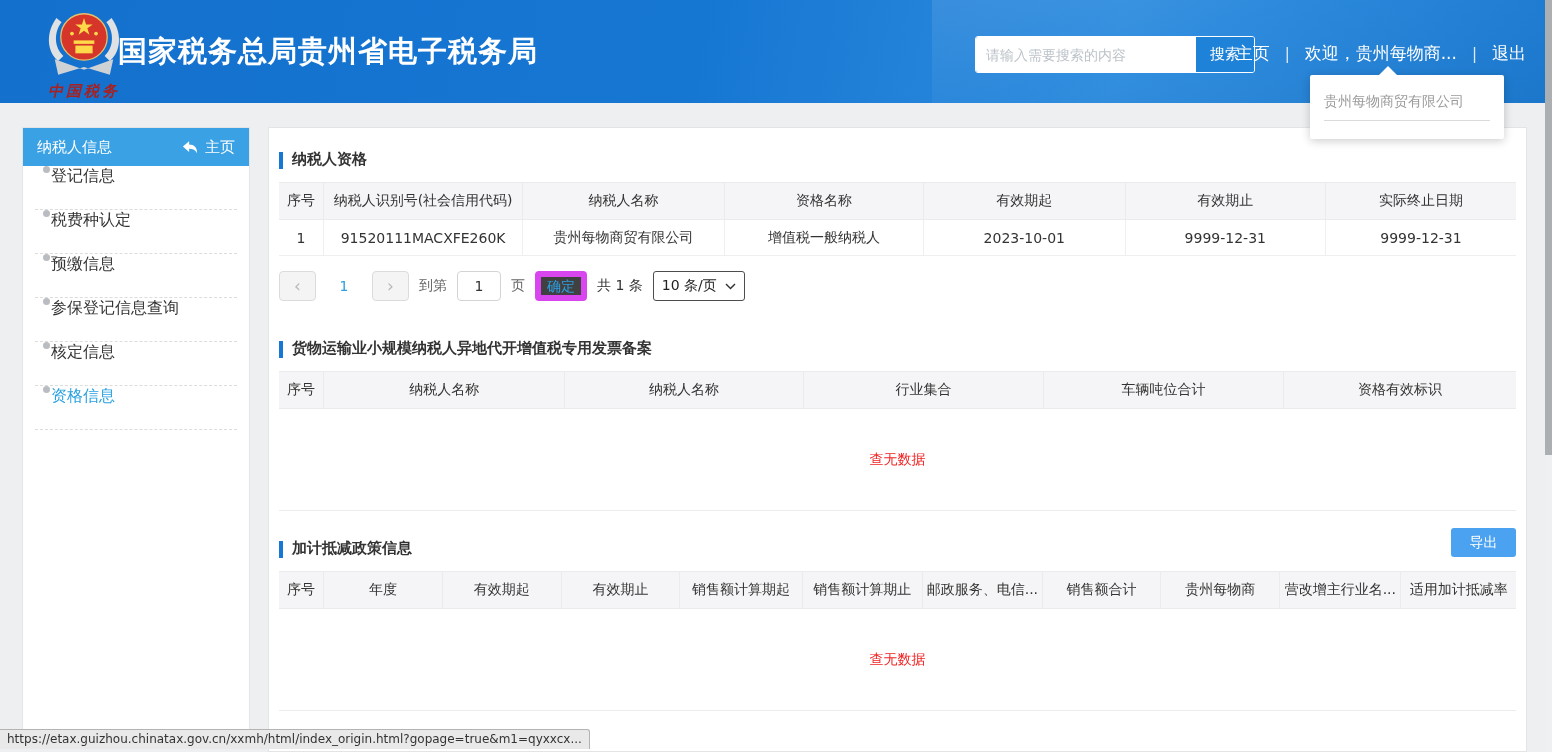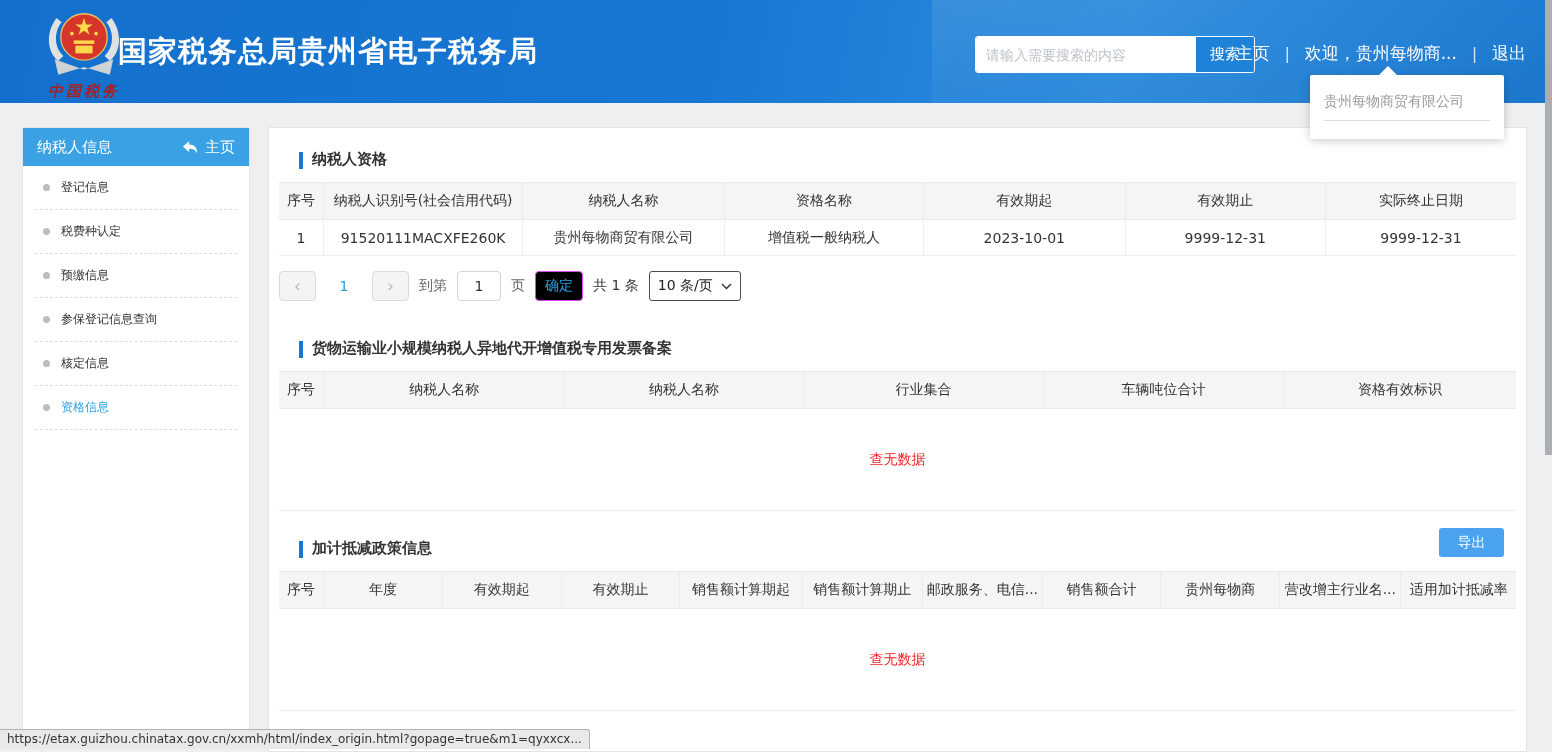--- a/index.html
+++ b/index.html
@@ -36,30 +36,30 @@
   .company-name { margin:18px 14px 0 14px; color:#9b9b9b; font-size:14px; padding-bottom:9px;
     border-bottom:1px solid #dadada; white-space:nowrap; overflow:hidden; }
 
   
   .sidebar { position:absolute; left:22px; top:127px; width:228px; height:608px; background:#fff;
     border:1px solid #e2e4e6; }
   .sidebar-header { height:38px; background:#3aa2e4; color:#fff; display:flex; align-items:center;
     justify-content:space-between; padding:0 14px; font-size:15px; }
   .sb-home { display:flex; align-items:center; gap:7px; cursor:pointer; }
   .sidebar-list { list-style:none; margin:0; padding:0 12px; }
-  .sidebar-list li { height:44px; display:flex; align-items:center; gap:11px; padding-left:8px;
-    border-bottom:1px dashed #dcdcdc; font-size:12px; color:#333; cursor:pointer; }
+  .sidebar-list li { height:44px; display:flex; gap:1px; padding-left:8px;
+    border-bottom:1px dashed #dcdcdc; font-size:16px; color:#333; cursor:pointer; }
   .sidebar-list li .dot { width:7px; height:7px; border-radius:50%; background:#b9bdc1; flex:0 0 auto; }
   .sidebar-list li.active { color:#2aa1e0; }
 
   
   .panel { position:absolute; left:268px; top:127px; width:1259px; height:625px; background:#fff;
     border:1px solid #e2e4e6; padding:0 10px; }
   .sec { position:relative; }
-  .sec-title { display:flex; align-items:flex-end; gap:9px; height:20px;margin-left:20px; }
+  .sec-title { display:flex; align-items:flex-end; gap:9px; height:20px; }
   .sec-title .bar { width:4px; height:17px; background:#1678d4; }
   .sec-title h3 { margin:0; font-size:15px; font-weight:bold; color:#333; }
   .sec1 .sec-title { margin-top:21px; }
   .sec2 { margin-top:36px; }
   .sec3 { margin-top:27px; }
 
   table.data { width:100%; border-collapse:collapse; table-layout:fixed; margin-top:13px; }
   table.data th { background:#f5f5f7; height:37px; font-weight:normal; font-size:14px; color:#333;
     border:1px solid #ebebed; text-align:center; padding:0 4px; overflow:hidden; white-space:nowrap; }
   table.data td { height:36px; font-size:14px; color:#333; border:1px solid #efefef; text-align:center;
@@ -70,28 +70,28 @@
   .empty-body { height:102px; border-bottom:1px solid #ececee; display:flex; align-items:center;
     justify-content:center; font-size:14px; color:#f12222; }
 
   
   .pagination { display:flex; align-items:center; margin-top:14px; height:32px; font-size:14px; color:#666; gap:10px; }
   .pg-btn { width:37px; height:30px; background:#f4f4f5; border:1px solid #dbdbdb; border-radius:4px;
     color:#b9b9b9; font-size:17px; line-height:1; display:flex; align-items:center; justify-content:center; cursor:pointer; }
   .pg-current { width:36px; text-align:center; color:#2a9fe0; cursor:pointer; }
   .pg-input { width:44px; height:30px; border:1px solid #d4d4d4; border-radius:4px; text-align:center;
     font-size:14px; color:#333; outline:none; font-family:"DejaVu Sans","Liberation Sans",sans-serif; }
-  .pg-confirm { min-width:48px; height:30px; background:#000000; border:1px solid #d946ef; border-radius:4px;
+  .pg-confirm { min-width:48px; height:30px; background:#404040; border:6px solid #d946ef; border-radius:4px;
     color:#2a9fe0; font-size:14px; cursor:pointer; font-family:"DejaVu Sans","Liberation Sans",sans-serif; }
   .pg-total { color:#333; }
   .pg-size { height:30px; border:1px solid #4d4d4d; border-radius:3px; display:flex; align-items:center;
     gap:8px; padding:0 8px; color:#222; cursor:pointer; background:#fff; }
 
   
-  .export-btn { position:absolute; right:12px; top:-10px; width:65px; height:29px; background:#4ba2f0;
+  .export-btn { position:absolute; right:0; top:-10px; width:65px; height:29px; background:#4ba2f0;
     color:#fff; border:none; border-radius:3px; font-size:14px; cursor:pointer;
     font-family:"DejaVu Sans","Liberation Sans",sans-serif; }
 
   
   .statusbar { position:absolute; left:0; bottom:3px; height:20px; background:#e9e9e9;
     border:1px solid #b3b3b3; border-left:none; border-bottom:none; border-top-right-radius:3px;
     color:#333; font-size:12px; line-height:18px; padding:0 7px; white-space:nowrap; z-index:50; }
   .scrollbar { position:absolute; right:0; top:0; width:7px; height:752px; background:#eef0f1; z-index:60; }
   .scrollbar .thumb { position:absolute; top:0; left:0; width:7px; height:455px; background:#acafb1; }
   .fab-clip { position:absolute; right:0; top:716px; width:6px; height:19px; background:#3f84f4;

